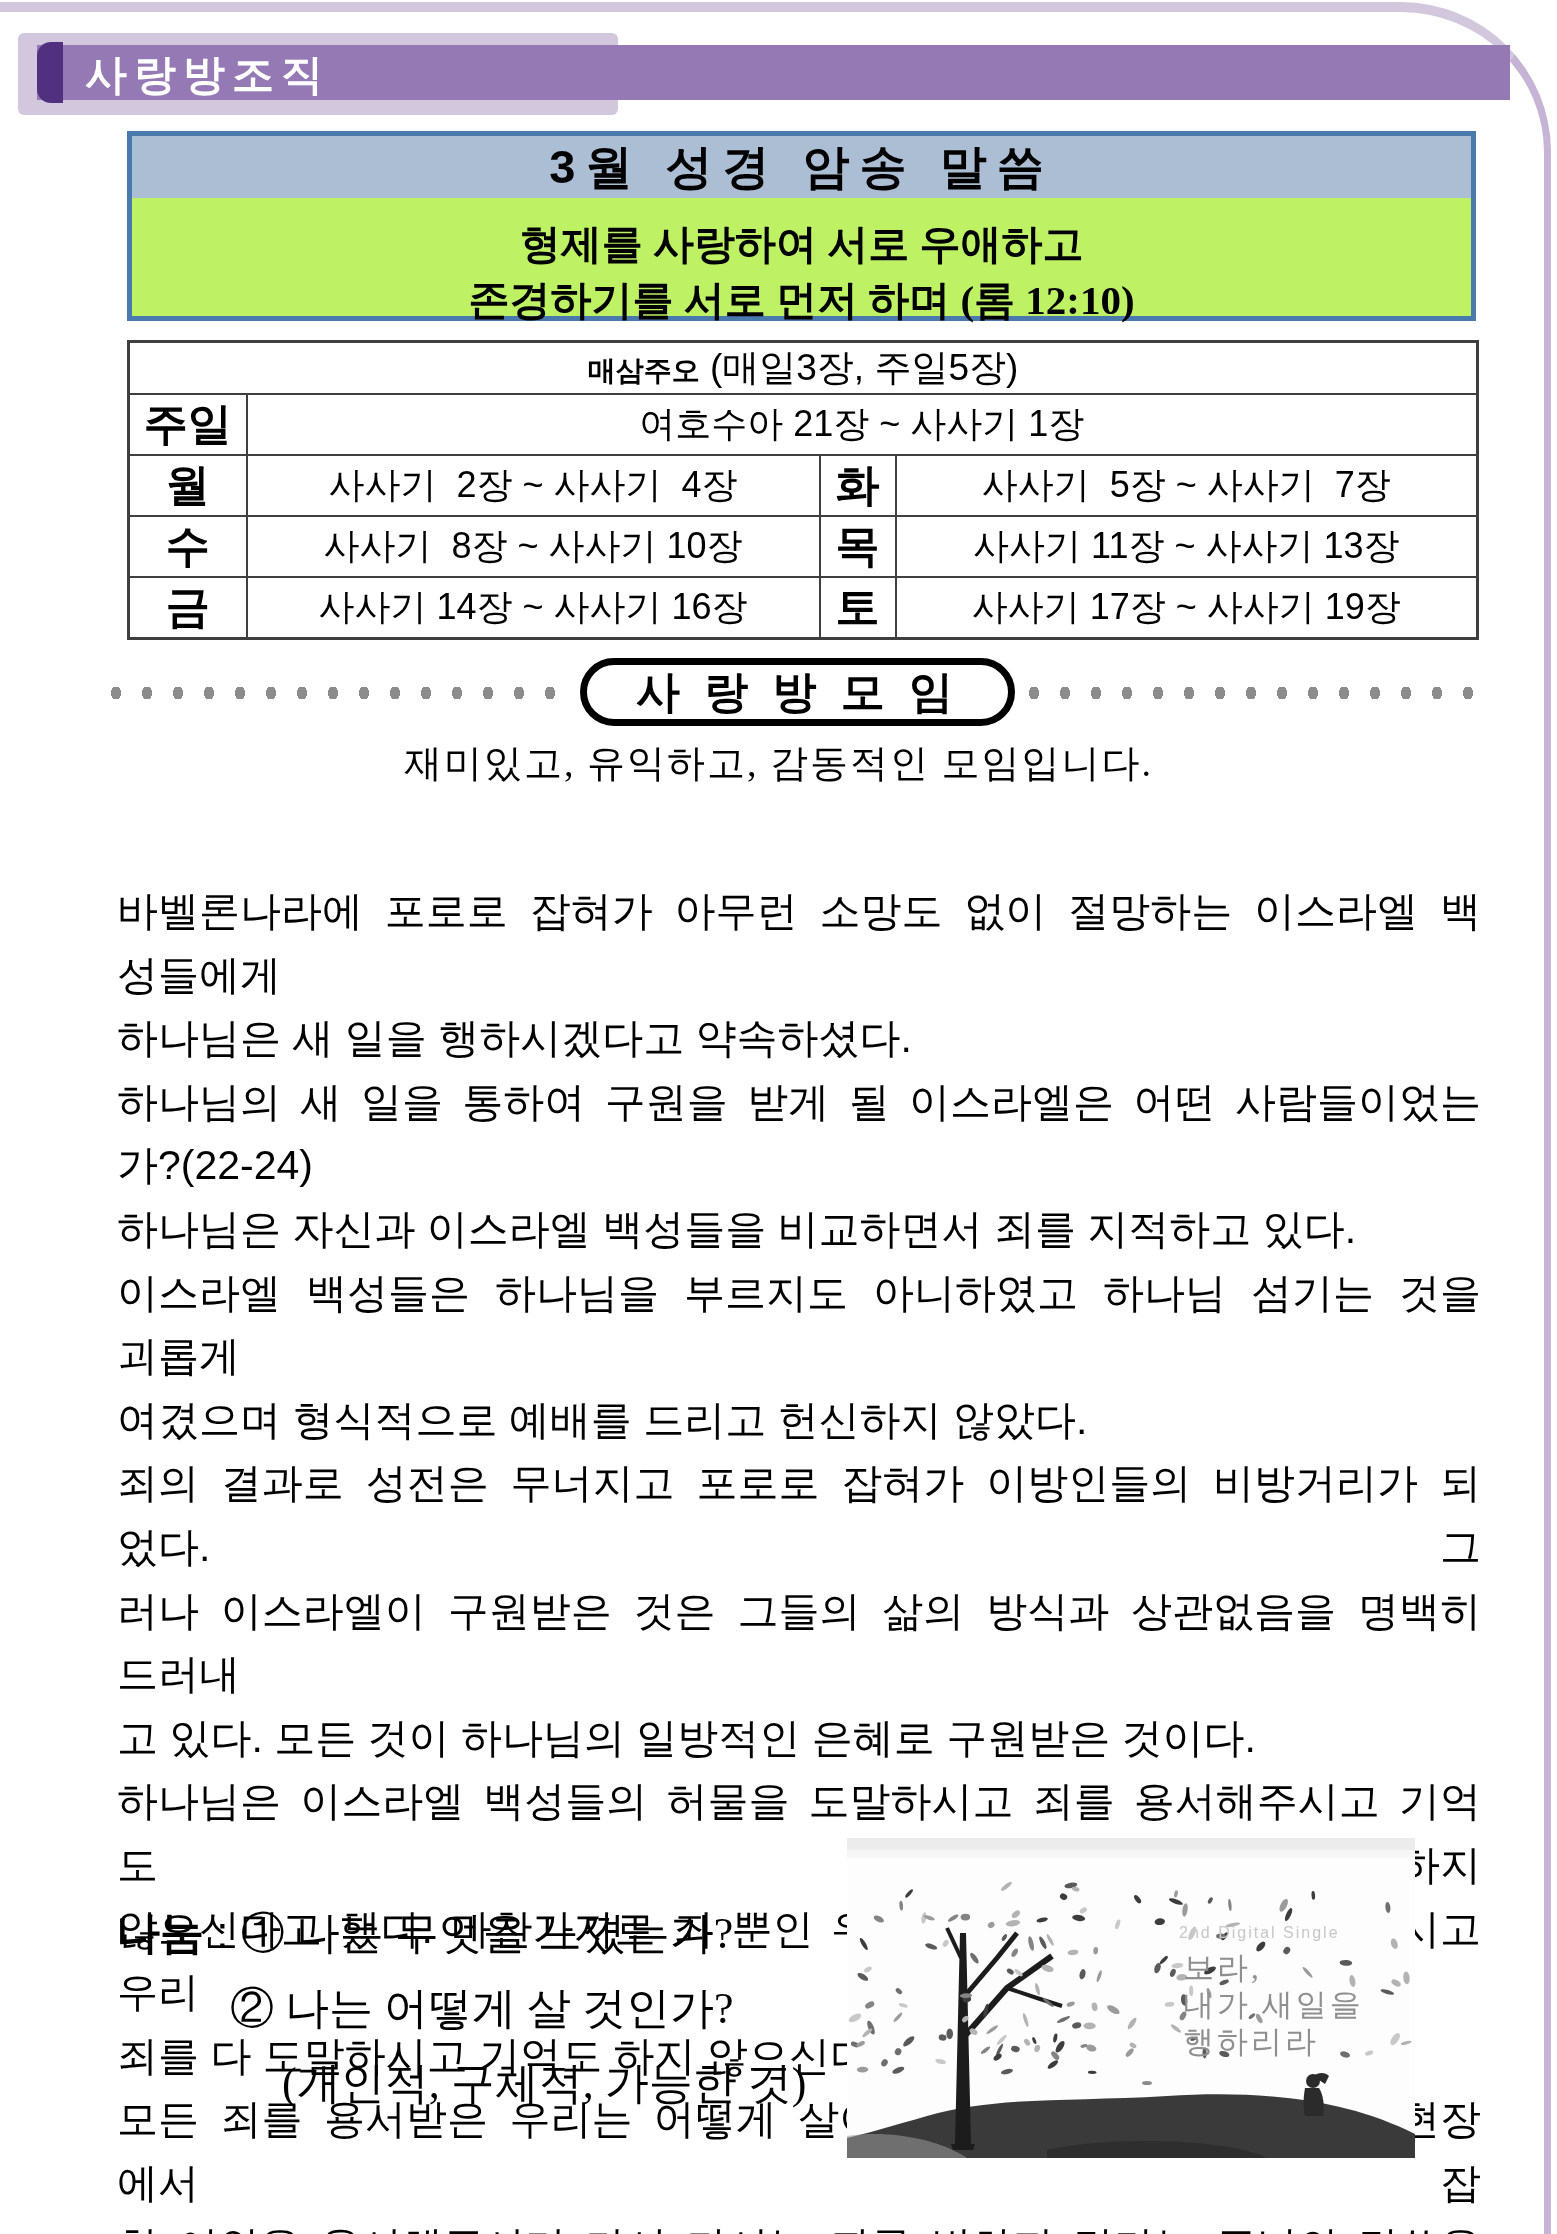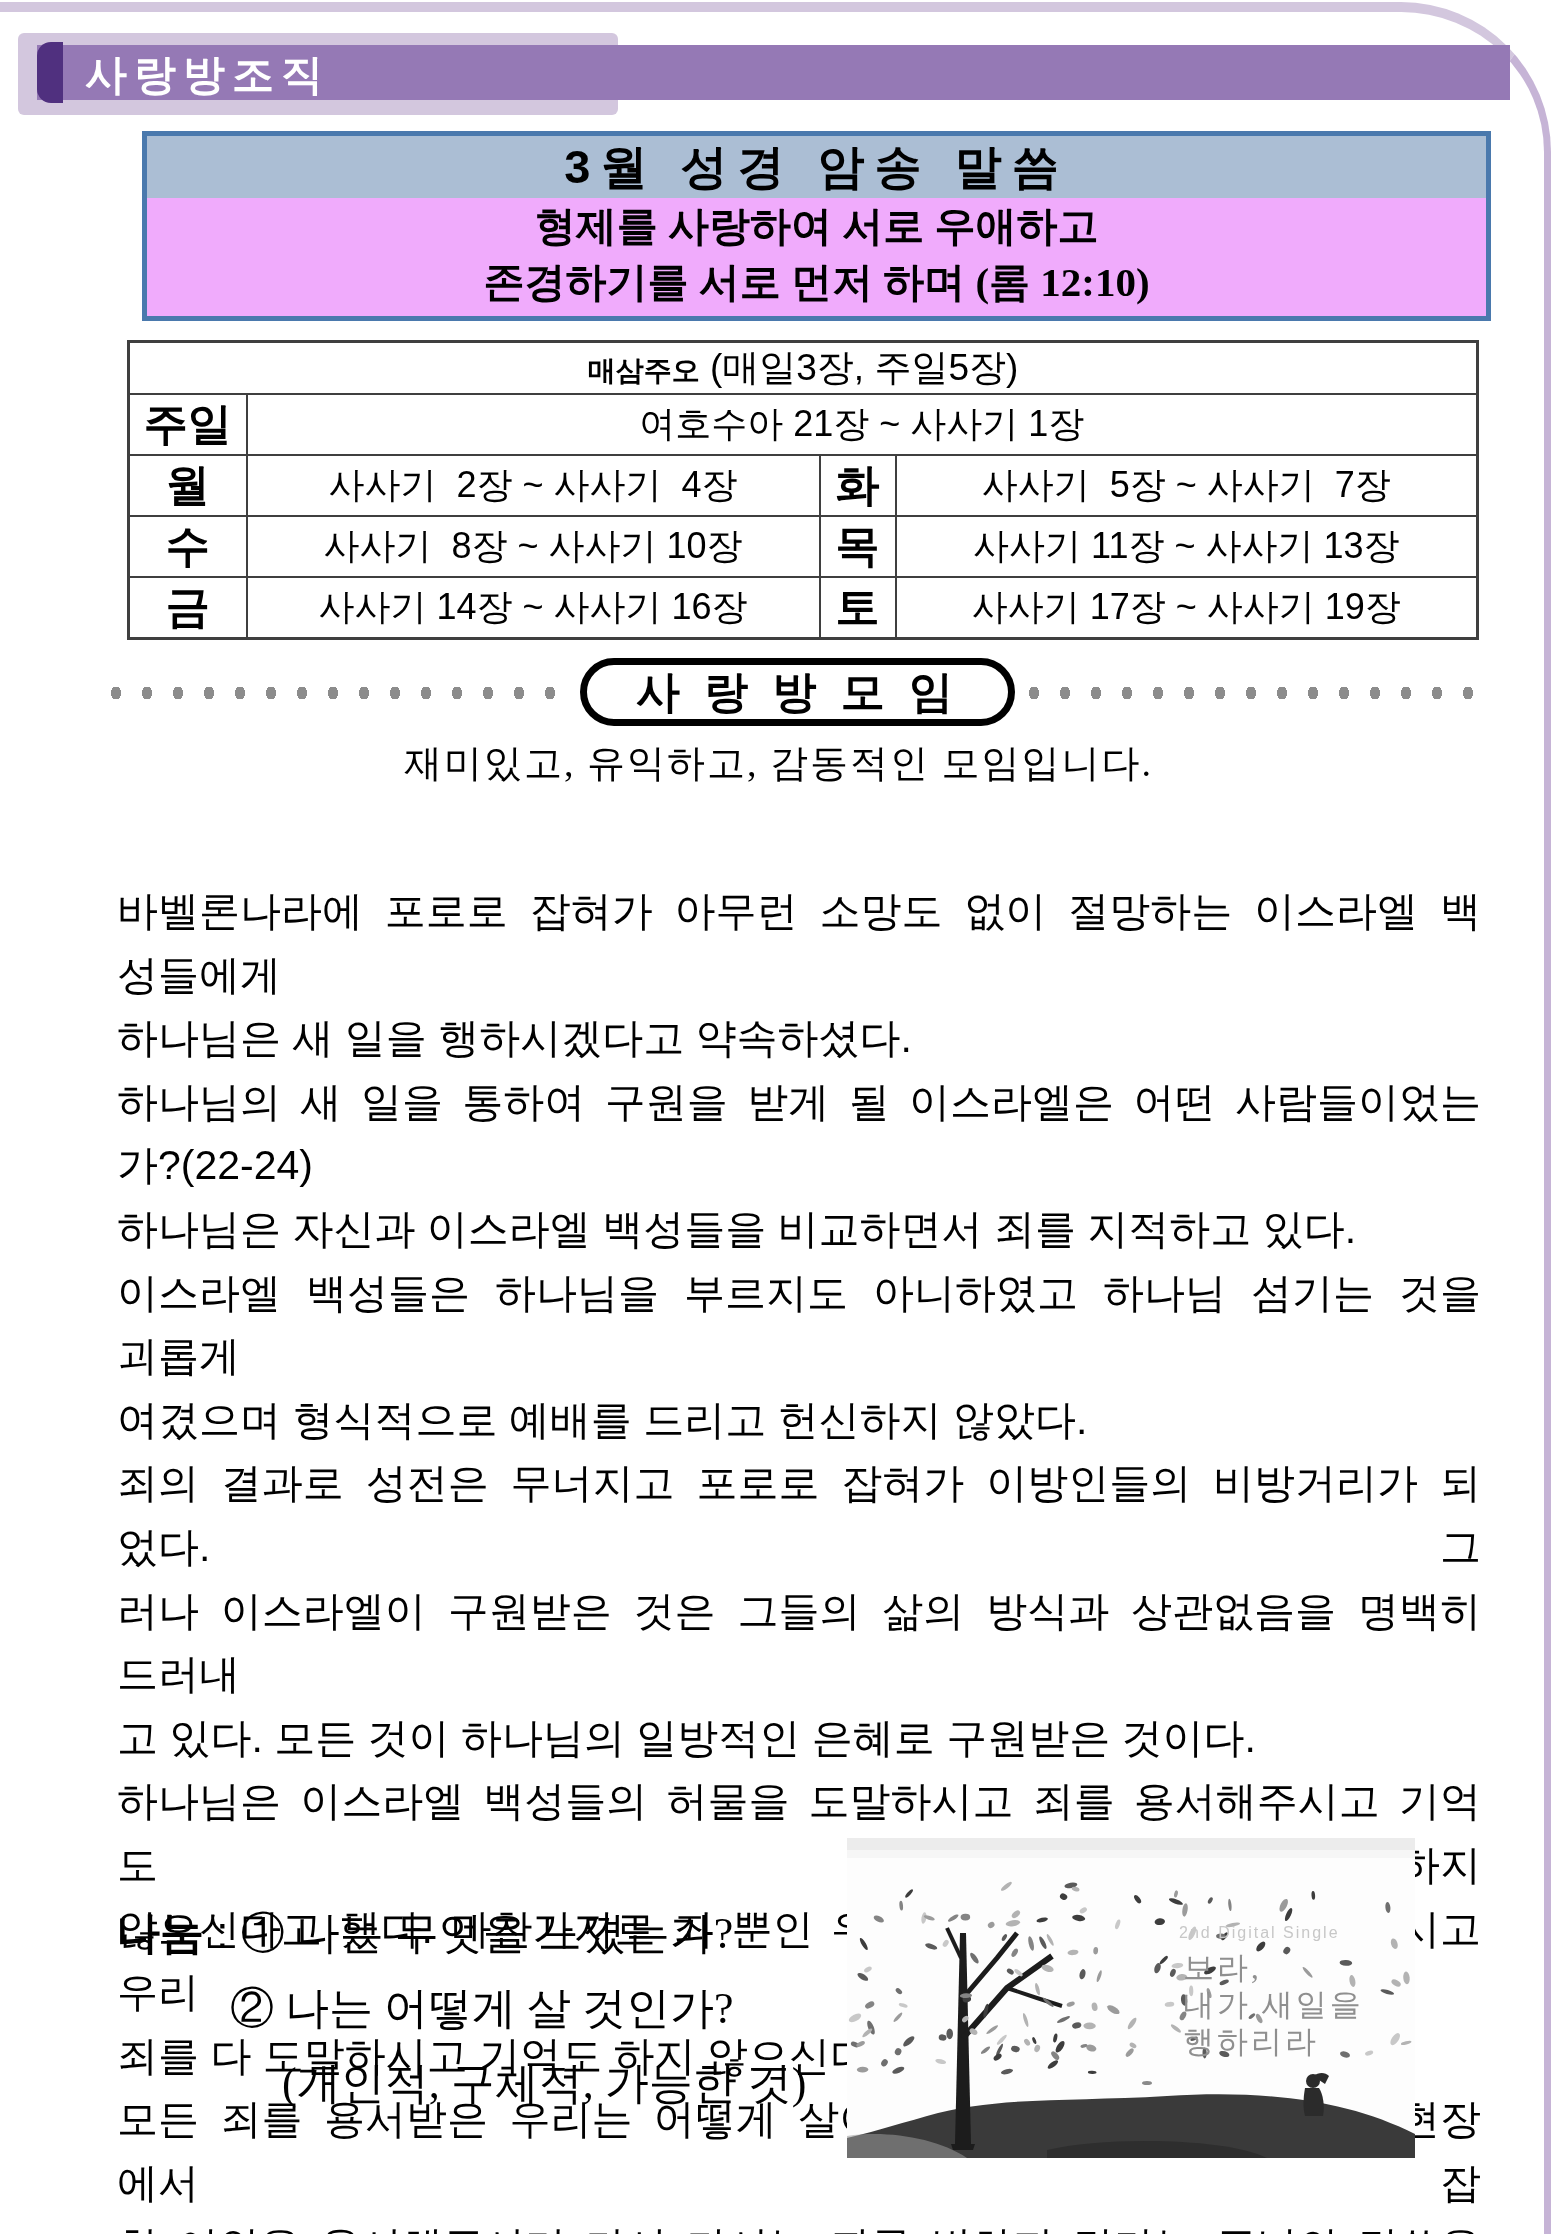--- a/index.html
+++ b/index.html
@@ -11,26 +11,26 @@
          border-top:10px solid #d3c7de;border-right:7px solid #c6b4d6;
          border-radius:0 150px 0 0;pointer-events:none;}
 
   
   #hdr-shadow{position:absolute;left:18px;top:33px;width:600px;height:82px;background:#d3c7de;border-radius:6px;}
   #hdr-bar{position:absolute;left:37px;top:45px;width:1473px;height:55px;background:#9579b5;}
   #hdr-accent{position:absolute;left:37px;top:42px;width:26px;height:61px;background:#50307f;border-radius:14px 0 0 14px;}
   #hdr-title{position:absolute;left:85px;top:47px;font-size:42px;font-weight:bold;color:#ffffff;letter-spacing:7px;}
 
   
-  #verse-box{position:absolute;left:142px;top:131px;width:1349px;height:190px;
-             border:5px solid #4a79ad;box-sizing:border-box;background:#f0abfc;}
+  #verse-box{position:absolute;left:127px;top:131px;width:1349px;height:190px;
+             border:5px solid #4a79ad;box-sizing:border-box;background:#bef264;}
   #verse-head{height:62px;background:#abbed4;display:flex;align-items:center;justify-content:center;
               font-size:47px;font-weight:bold;letter-spacing:10px;}
   .verse-line{text-align:center;font-family:"Liberation Serif",serif;font-weight:bold;font-size:41px;line-height:56px;}
-  #verse-body{padding-top:0;}
+  #verse-body{padding-top:18px;}
 
   
   table#plan{position:absolute;left:127px;top:340px;width:1349px;height:254px;
              border-collapse:collapse;table-layout:fixed;}
   #plan td{border:2px solid #3f3f3f;text-align:center;vertical-align:middle;padding:0;}
   #plan{border:3px solid #3f3f3f;}
   .day-cell{font-weight:bold;font-size:44px;}
   .range-cell{font-size:36px;white-space:pre;}
   #plan-header-cell{font-size:37px;}
   #plan-header-cell b{font-size:28px;font-weight:bold;}

